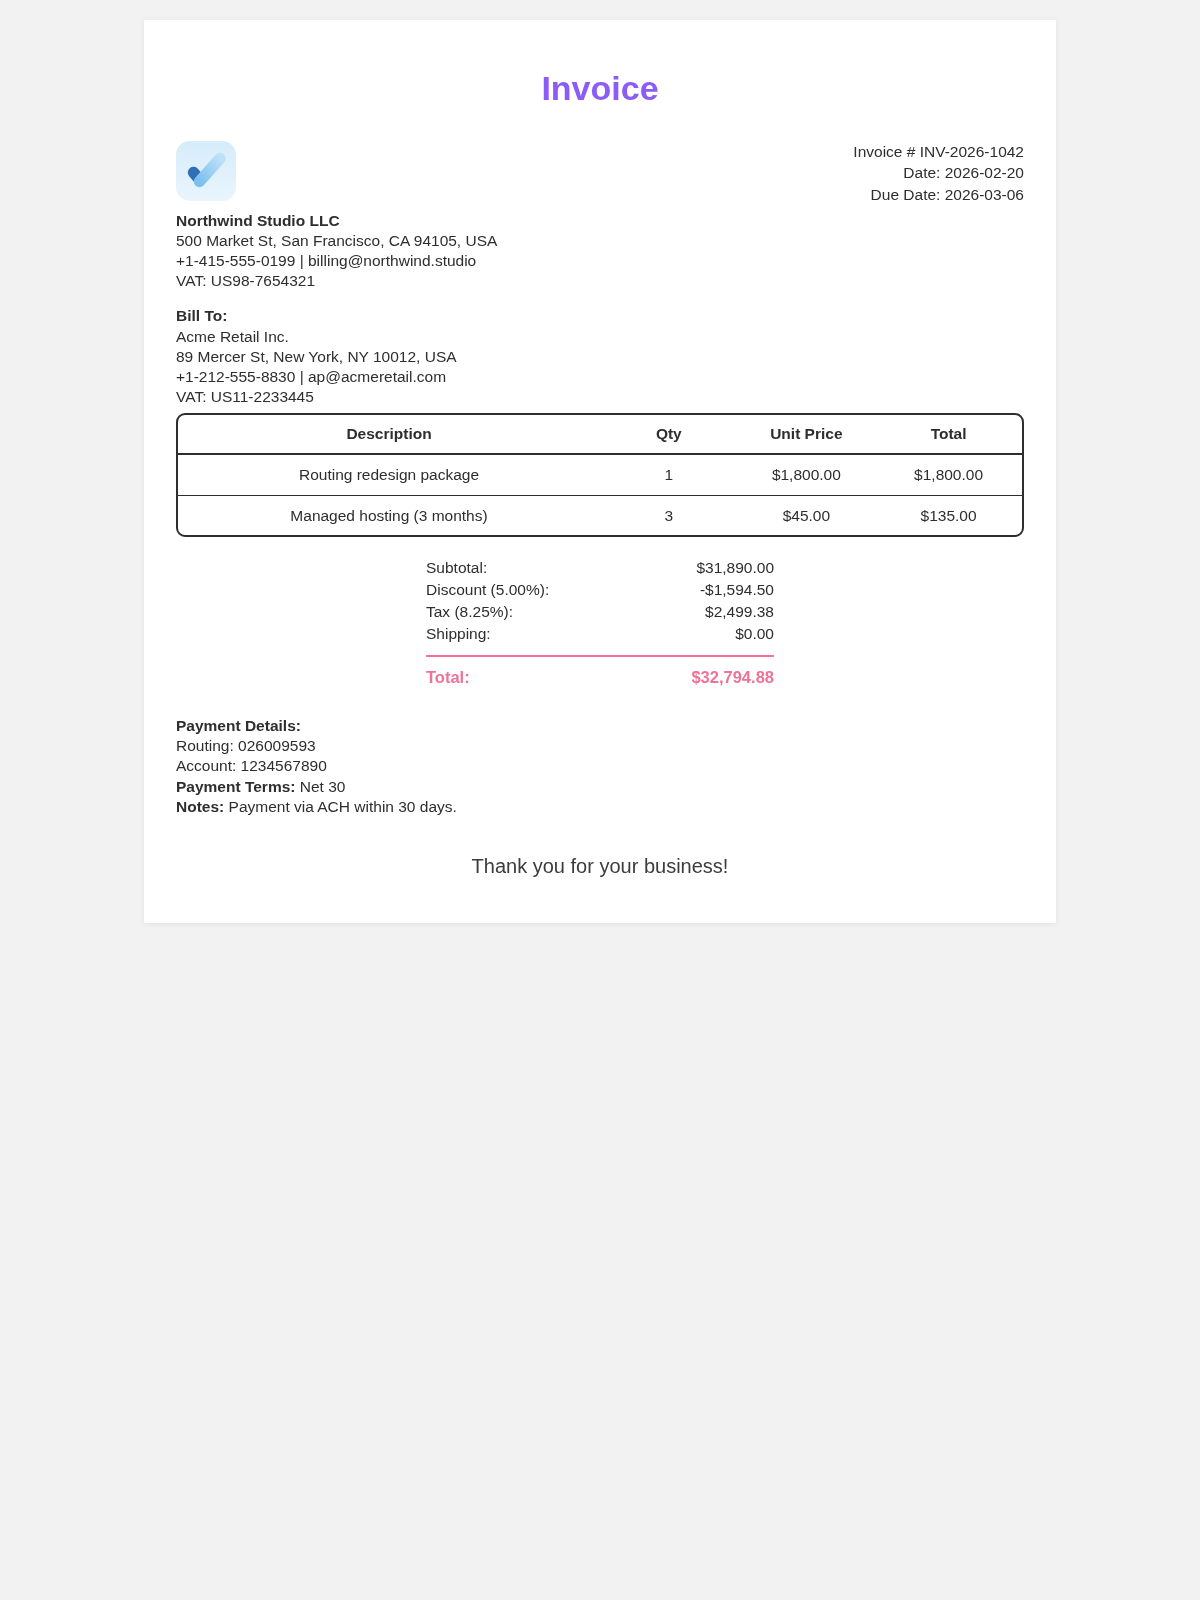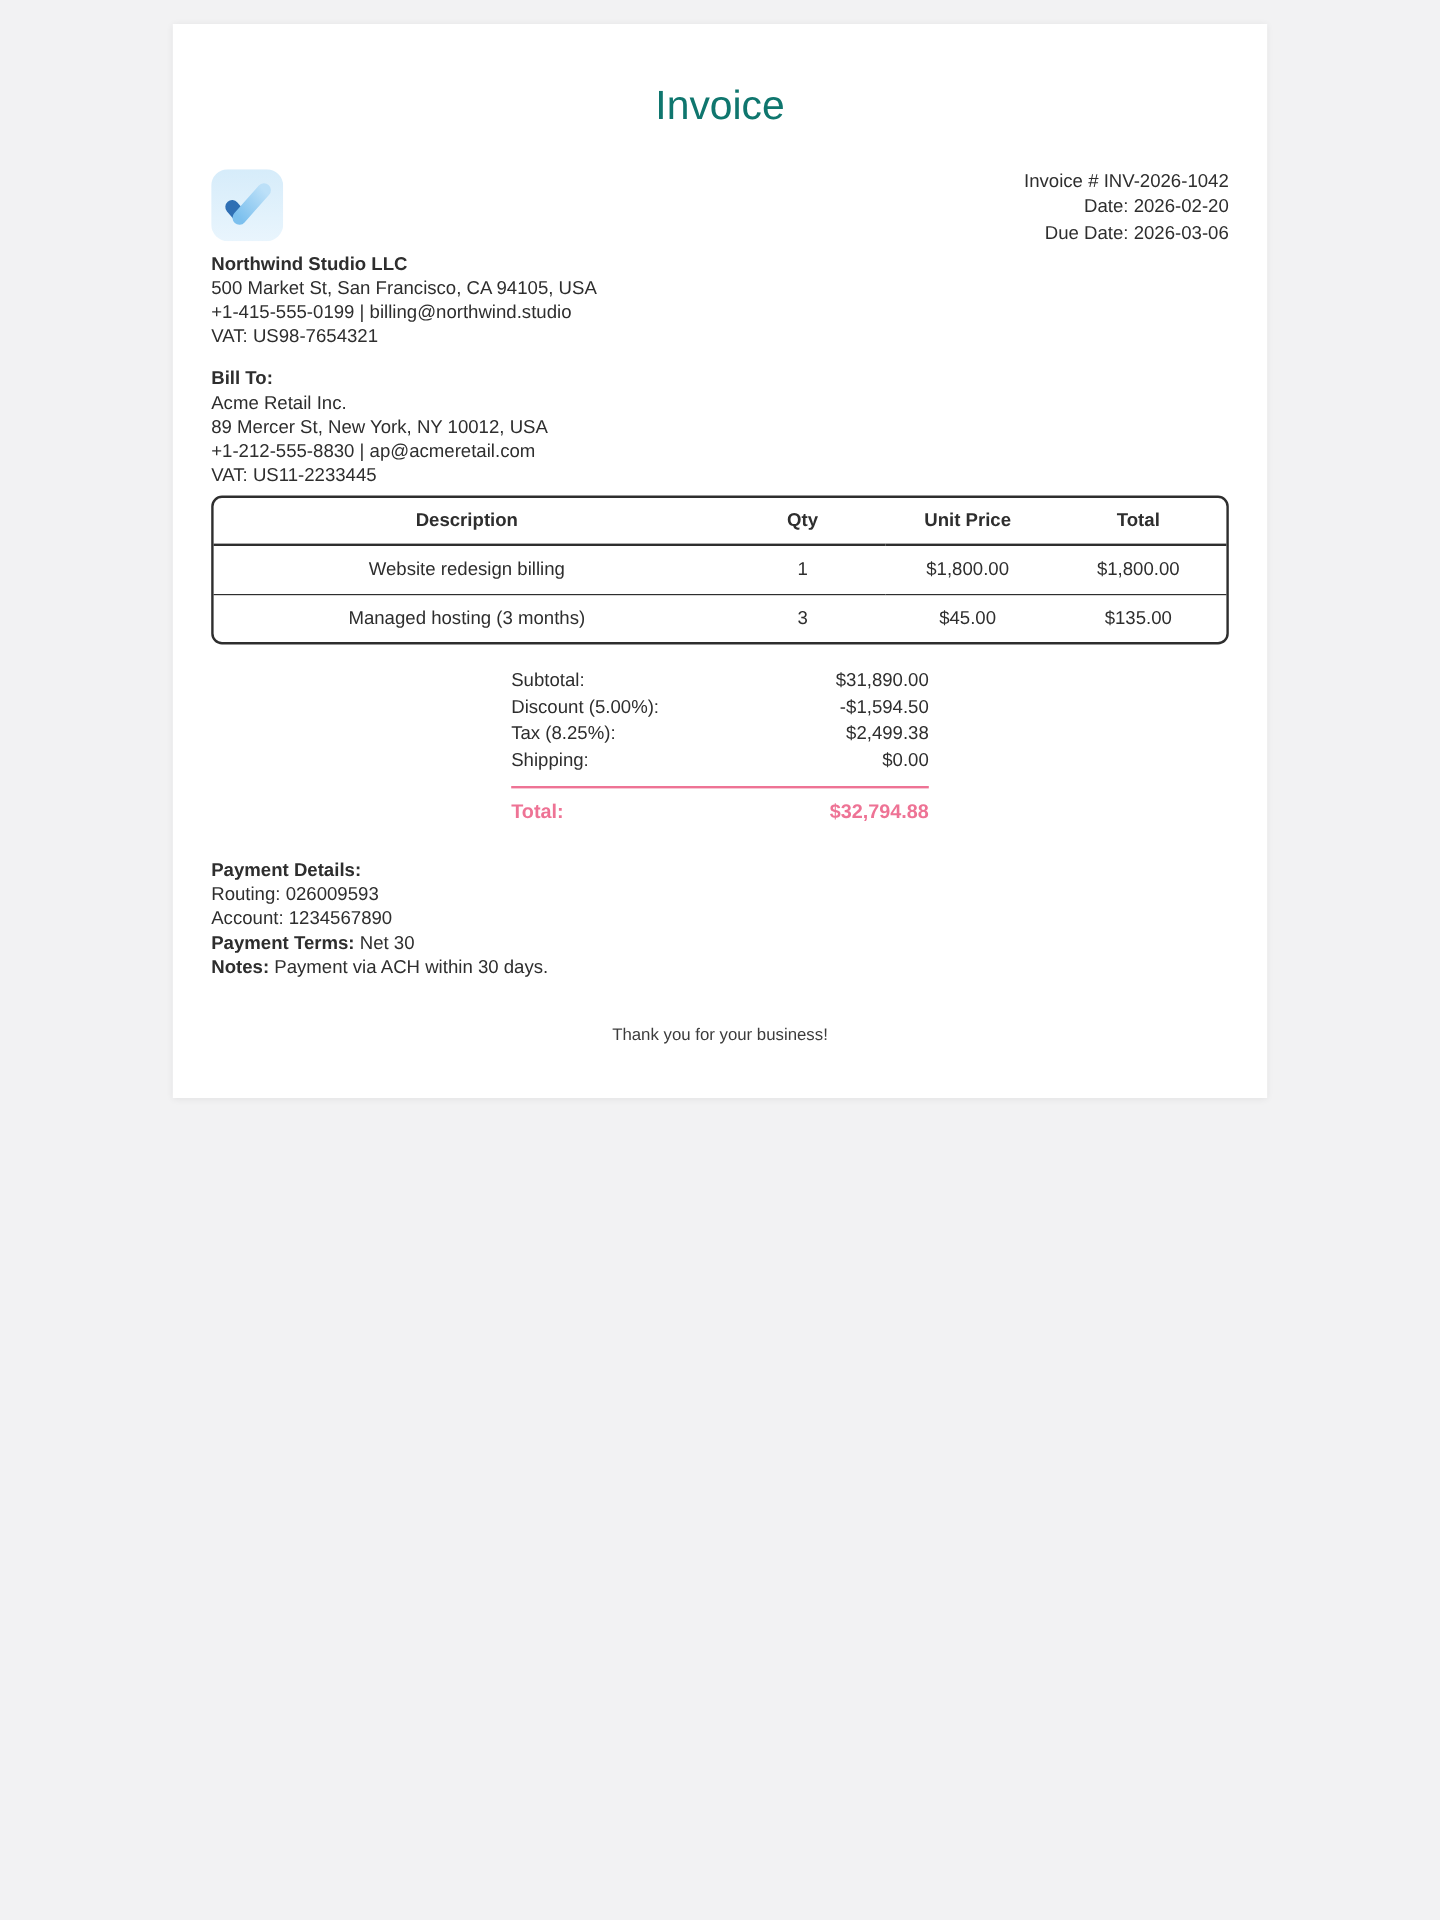--- a/index.html
+++ b/index.html
@@ -25,22 +25,22 @@
     margin:20px auto 0;
     background:var(--card-bg);
     padding:30px 32px 44px;
     box-shadow:0 1px 6px rgba(0,0,0,0.07);
   }
   h1.title{
     margin:18px 0 26px;
     text-align:center;
     font-size:34px;
     line-height:1.2;
-    font-weight:normal;
-    color:#0f766e;
+    font-weight:bold;
+    color:#8b5cf6;
   }
   .header-row{
     display:flex;
     justify-content:space-between;
     align-items:flex-start;
   }
   .seller-block{max-width:520px;}
   .logo{
     width:60px;height:60px;
     margin:6px 0 10px;
@@ -101,21 +101,21 @@
     font-weight:bold;
     font-size:16.5px;
   }
   .payment-block{
     margin-top:28px;
     line-height:1.3;
   }
   .footer{
     margin-top:36px;
     text-align:center;
-    font-size:14px;
+    font-size:20px;
     color:#3c3c3c;
   }
 </style>
 </head>
 <body>
 
 <div class="card">
 
   <h1 class="title">Invoice</h1>
 
@@ -163,21 +163,21 @@
     <thead>
       <tr>
         <th class="col-desc">Description</th>
         <th class="col-qty">Qty</th>
         <th class="col-unit">Unit Price</th>
         <th class="col-total">Total</th>
       </tr>
     </thead>
     <tbody>
       <tr>
-        <td>Website redesign billing</td>
+        <td>Routing redesign package</td>
         <td>1</td>
         <td>$1,800.00</td>
         <td>$1,800.00</td>
       </tr>
       <tr>
         <td>Managed hosting (3 months)</td>
         <td>3</td>
         <td>$45.00</td>
         <td>$135.00</td>
       </tr>

